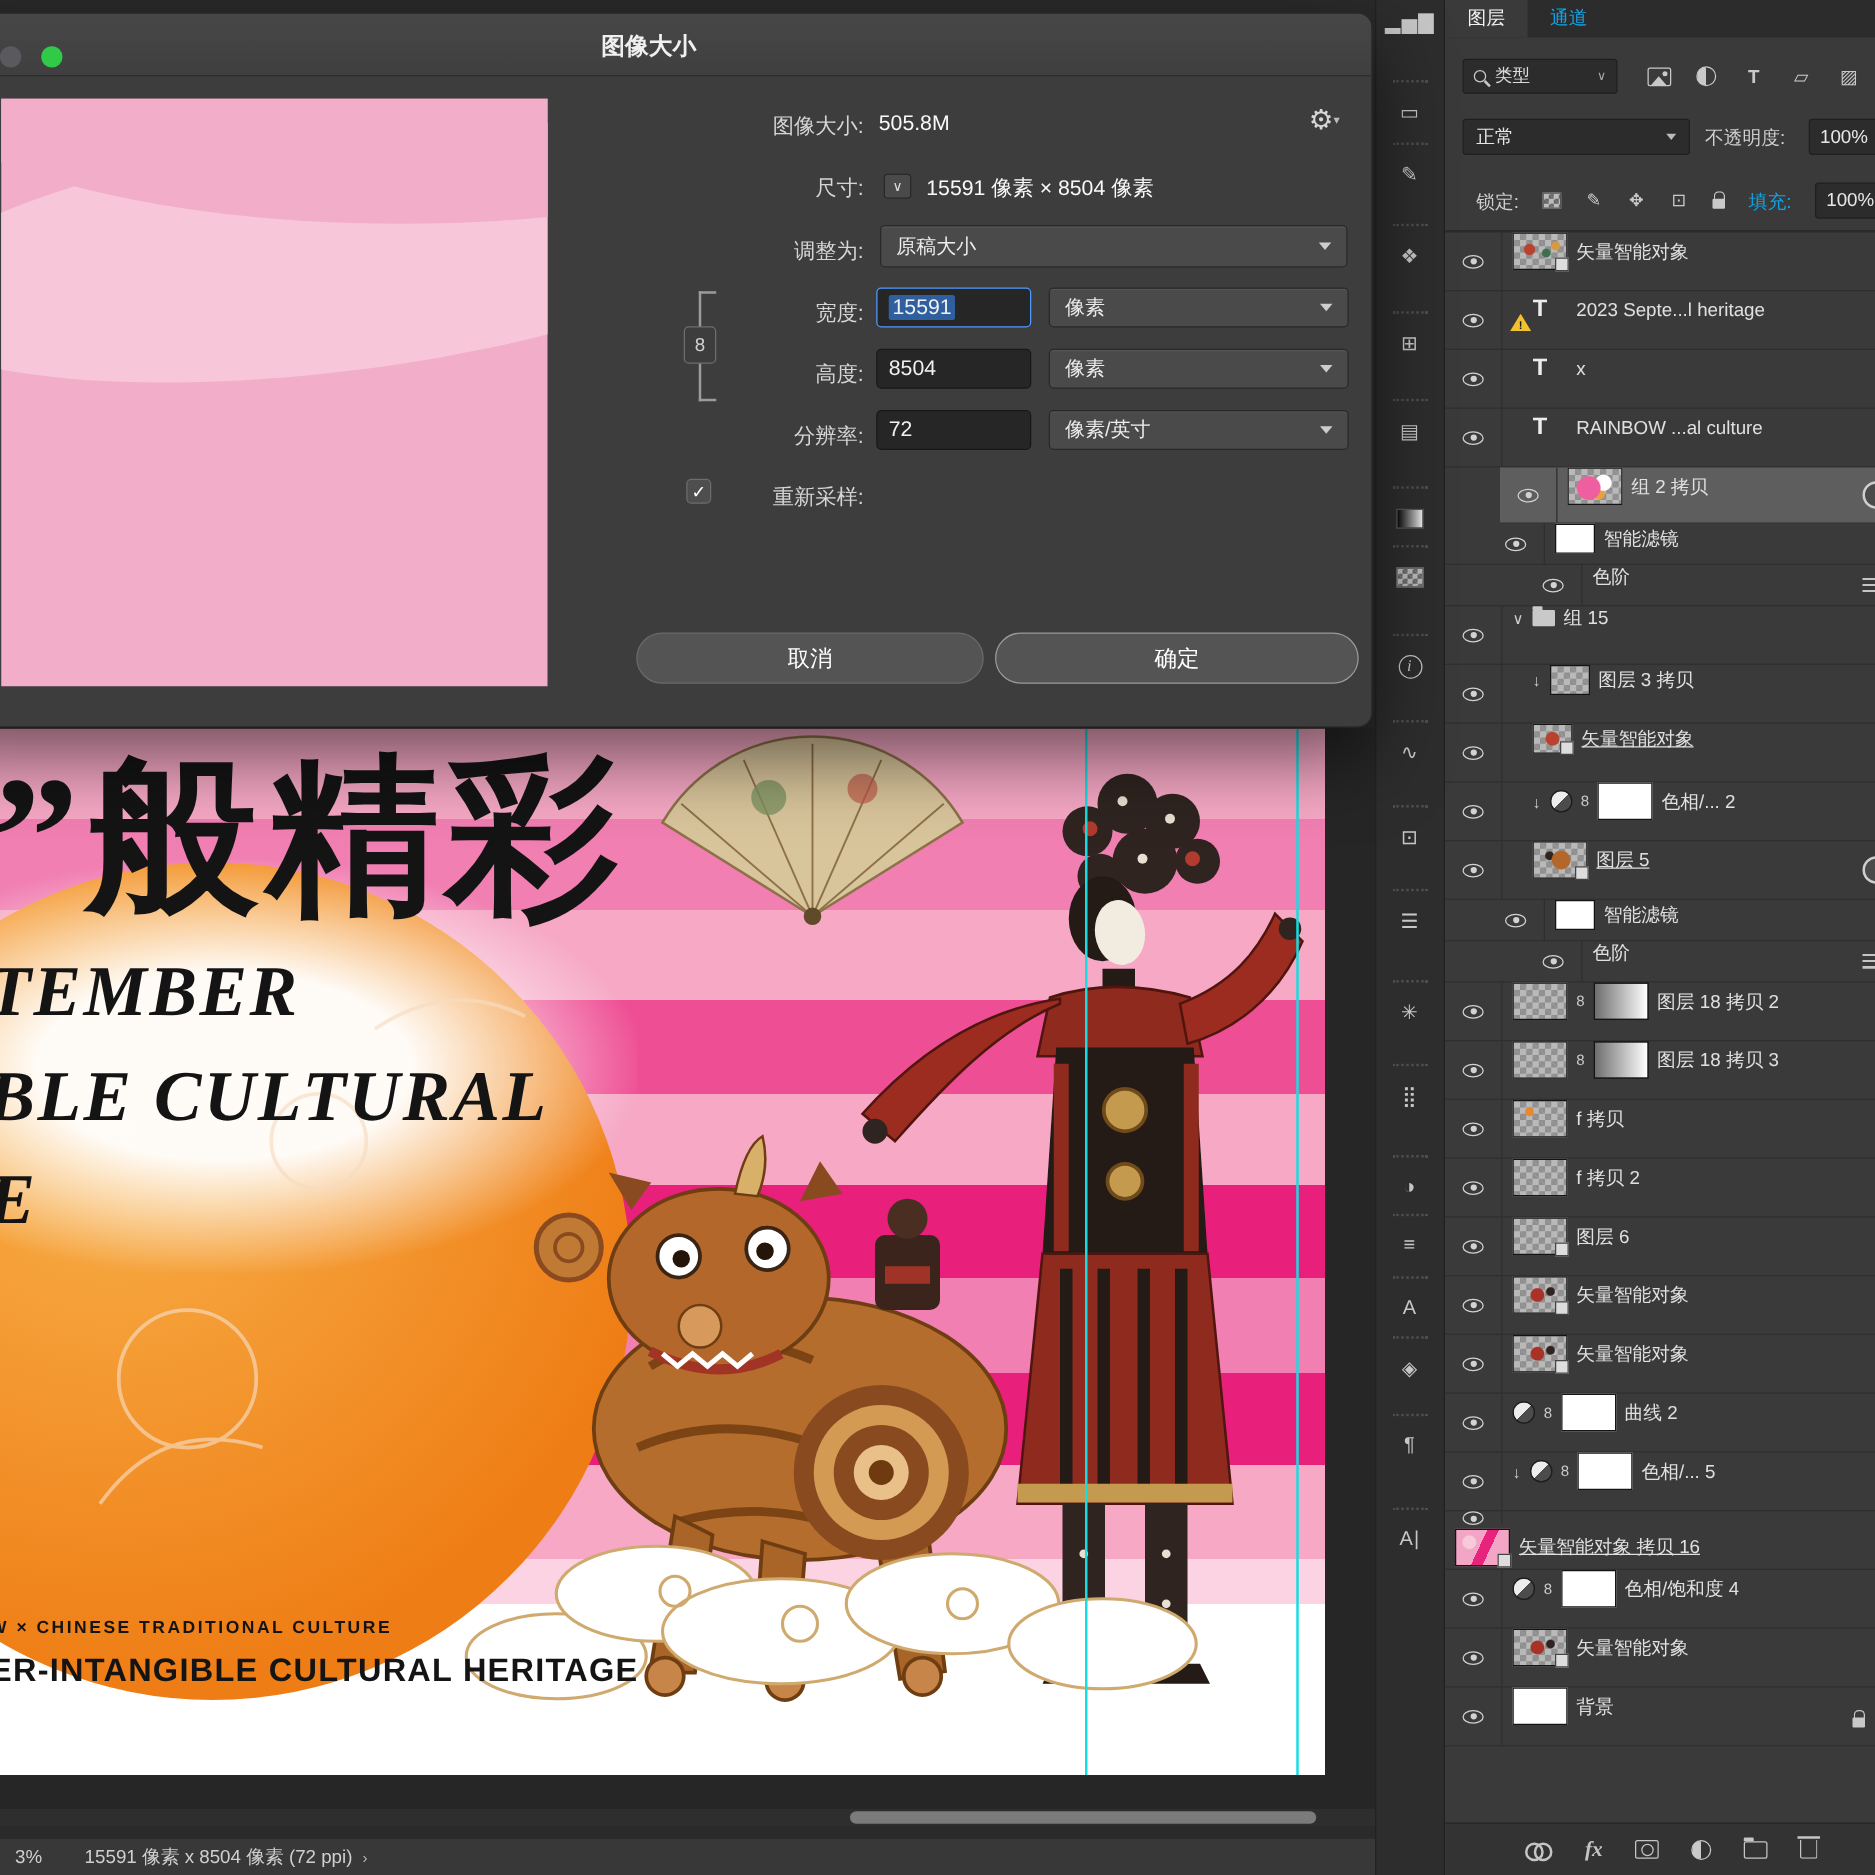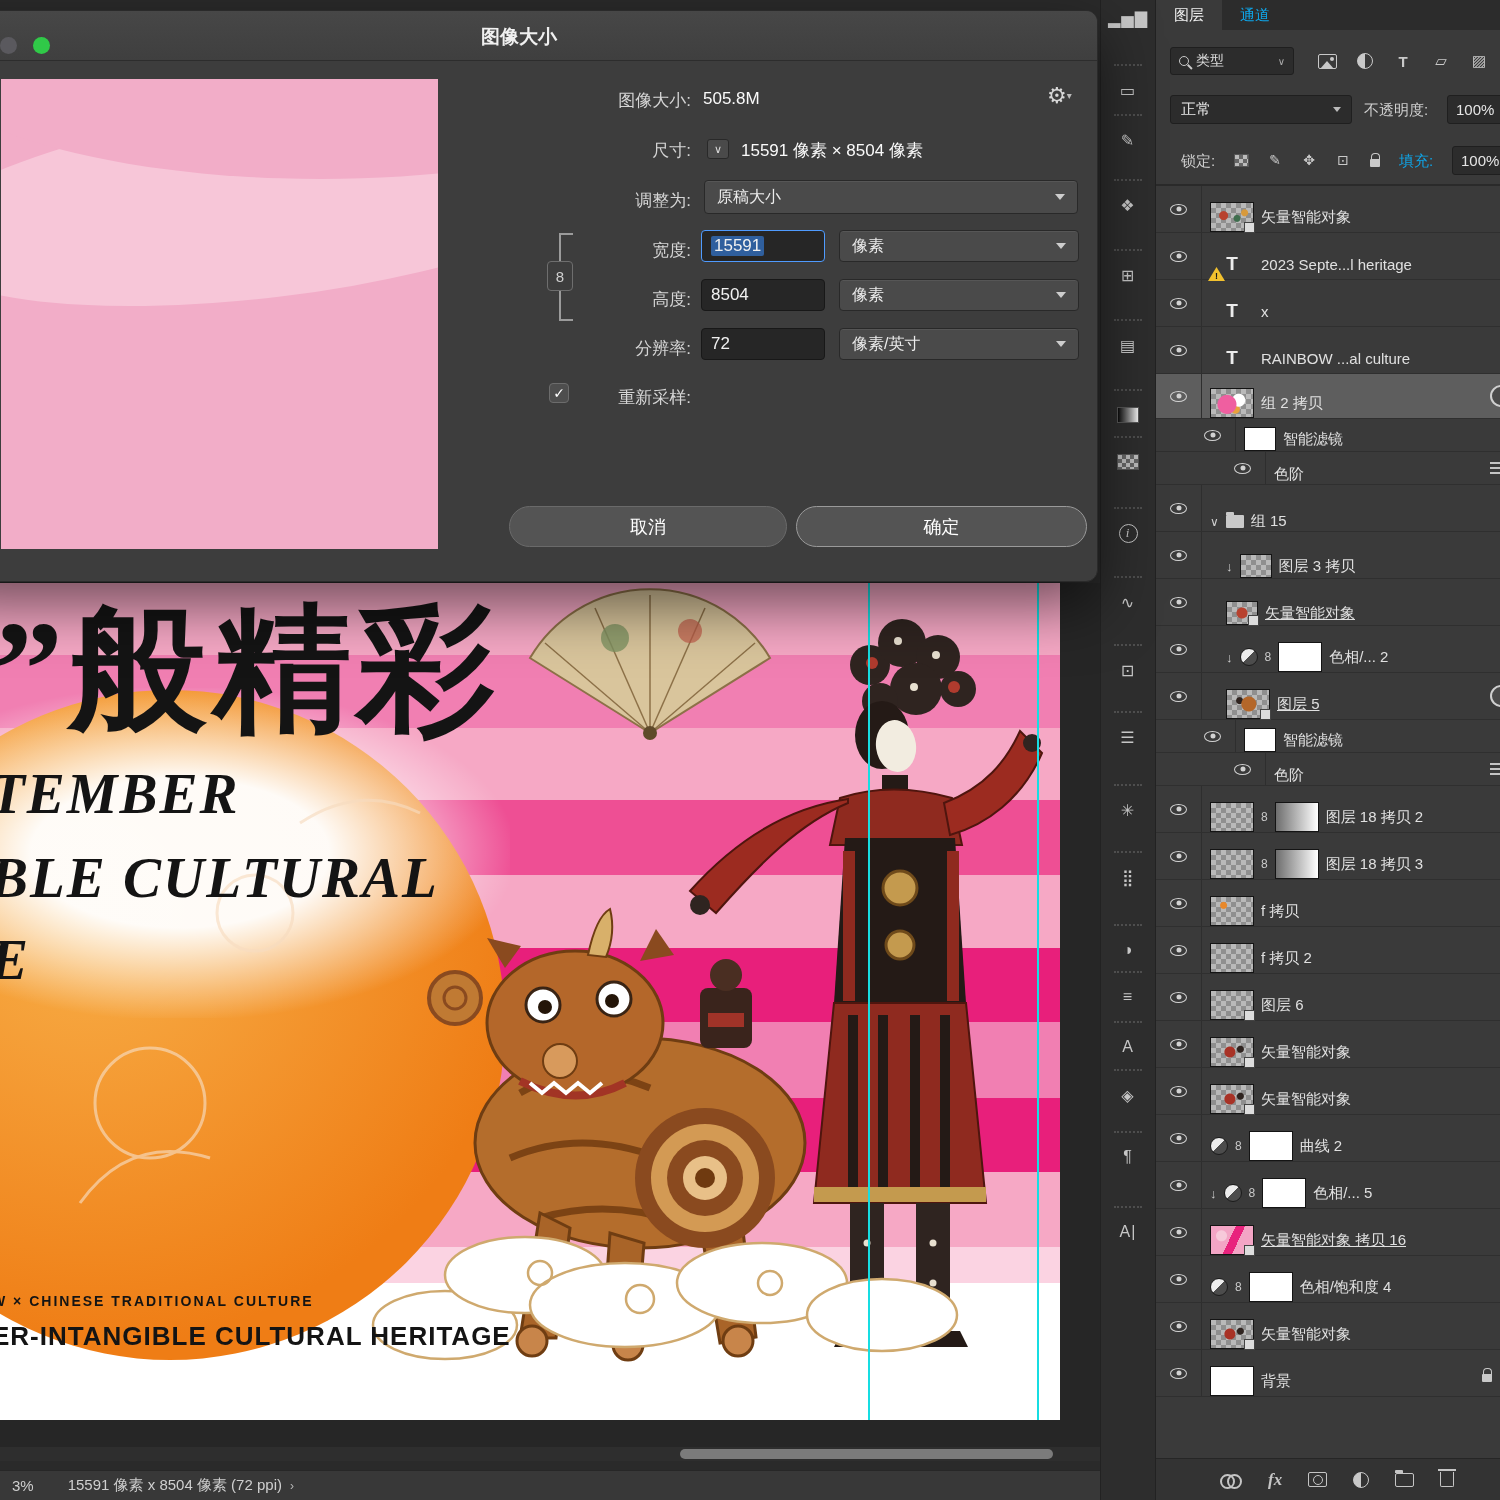--- a/index.html
+++ b/index.html
@@ -113,21 +113,21 @@
   .lic{position:absolute;top:2px;width:24px;height:24px;display:flex;align-items:center;justify-content:center;color:#c9c9c9;font-size:14px}
   .lic .c-sq{width:15px;height:13px}
   .padlock{display:inline-block;width:10px;height:8px;background:#c9c9c9;border-radius:1px;position:relative;margin-top:5px}
   .padlock::before{content:"";position:absolute;top:-6px;left:1px;width:7px;height:6px;border:1.5px solid #c9c9c9;border-bottom:none;border-radius:4px 4px 0 0}
   #fill-label{position:absolute;left:232px;top:6px;color:#0ea5e9}
   #fill-value{position:absolute;left:285px;top:0;width:72px;height:29px;background:#2c2c2c;border:1px solid #1f1f1f;border-radius:3px;
     display:flex;align-items:center;padding:0 8px;color:#e6e6e6}
   #hdr-line{position:absolute;left:0;top:184px;width:344px;height:2px;background:#2a2a2a}
 
   #layer-list{position:absolute;left:0;top:186px;width:344px;height:1260px;overflow:hidden}
-  .lrow{display:flex;align-items:flex-end;border-bottom:1px solid #2f2f2f;position:relative;background:transparent}
+  .lrow{display:flex;align-items:flex-start;border-bottom:1px solid #2f2f2f;position:relative;background:transparent}
   .lrow.selected{background:#5e5e5e}
   .eye-cell{width:46px;flex:none;align-self:stretch;display:flex;align-items:center;justify-content:center;border-right:1px solid #2e2e2e}
   .eye{display:inline-block;width:17px;height:11px;border:1.5px solid #d2d2d2;border-radius:50%;position:relative}
   .eye::after{content:"";position:absolute;left:50%;top:50%;width:5px;height:5px;background:#d2d2d2;border-radius:50%;transform:translate(-50%,-50%)}
   .rbody{display:flex;align-items:center;gap:7px;padding-left:8px;flex:1;min-width:0}
   .lname{font-size:15px;color:#e0e0e0;white-space:nowrap;overflow:hidden}
   .lname.u{text-decoration:underline}
   .th{position:relative;flex:none;width:44px;height:30px;border:1px solid #141414;background-color:#b9b9b9;
     background-image:linear-gradient(45deg,#8f8f8f 25%,transparent 25%,transparent 75%,#8f8f8f 75%),linear-gradient(45deg,#8f8f8f 25%,transparent 25%,transparent 75%,#8f8f8f 75%);
     background-size:10px 10px;background-position:0 0,5px 5px}
@@ -487,21 +487,21 @@
         </div>
         <div class="lrow" style="height: 47px;">
           <div class="eye-cell">
             <span class="eye"></span>
           </div>
           <div class="rbody">
             <span class="th text">T</span>
             <span class="lname">RAINBOW      ...al culture</span>
           </div>
         </div>
-        <div class="lrow selected" style="height: 45px;">
+        <div class="lrow selected" style="height: 45px; margin-left: 44px;">
           <div class="eye-cell">
             <span class="eye"></span>
           </div>
           <div class="rbody">
             <span class="th art2"></span>
             <span class="lname">组 2 拷贝</span>
           </div>
           <span class="fxcircle"></span>
         </div>
         <div class="lrow" style="height: 33px;">
@@ -684,21 +684,21 @@
             <span class="eye"></span>
           </div>
           <div class="rbody">
             <span class="clip">↓</span>
             <span class="adj"></span>
             <span class="chain">8</span>
             <span class="th mask-white"></span>
             <span class="lname">色相/... 5</span>
           </div>
         </div>
-        <div class="lrow" style="height: 47px;">
+        <div class="lrow" style="height: 47px; flex-direction: column;">
           <div class="eye-cell">
             <span class="eye"></span>
           </div>
           <div class="rbody">
             <span class="th pink">
               <i class="bdg"></i>
             </span>
             <span class="lname u">矢量智能对象 拷贝 16</span>
           </div>
         </div>

